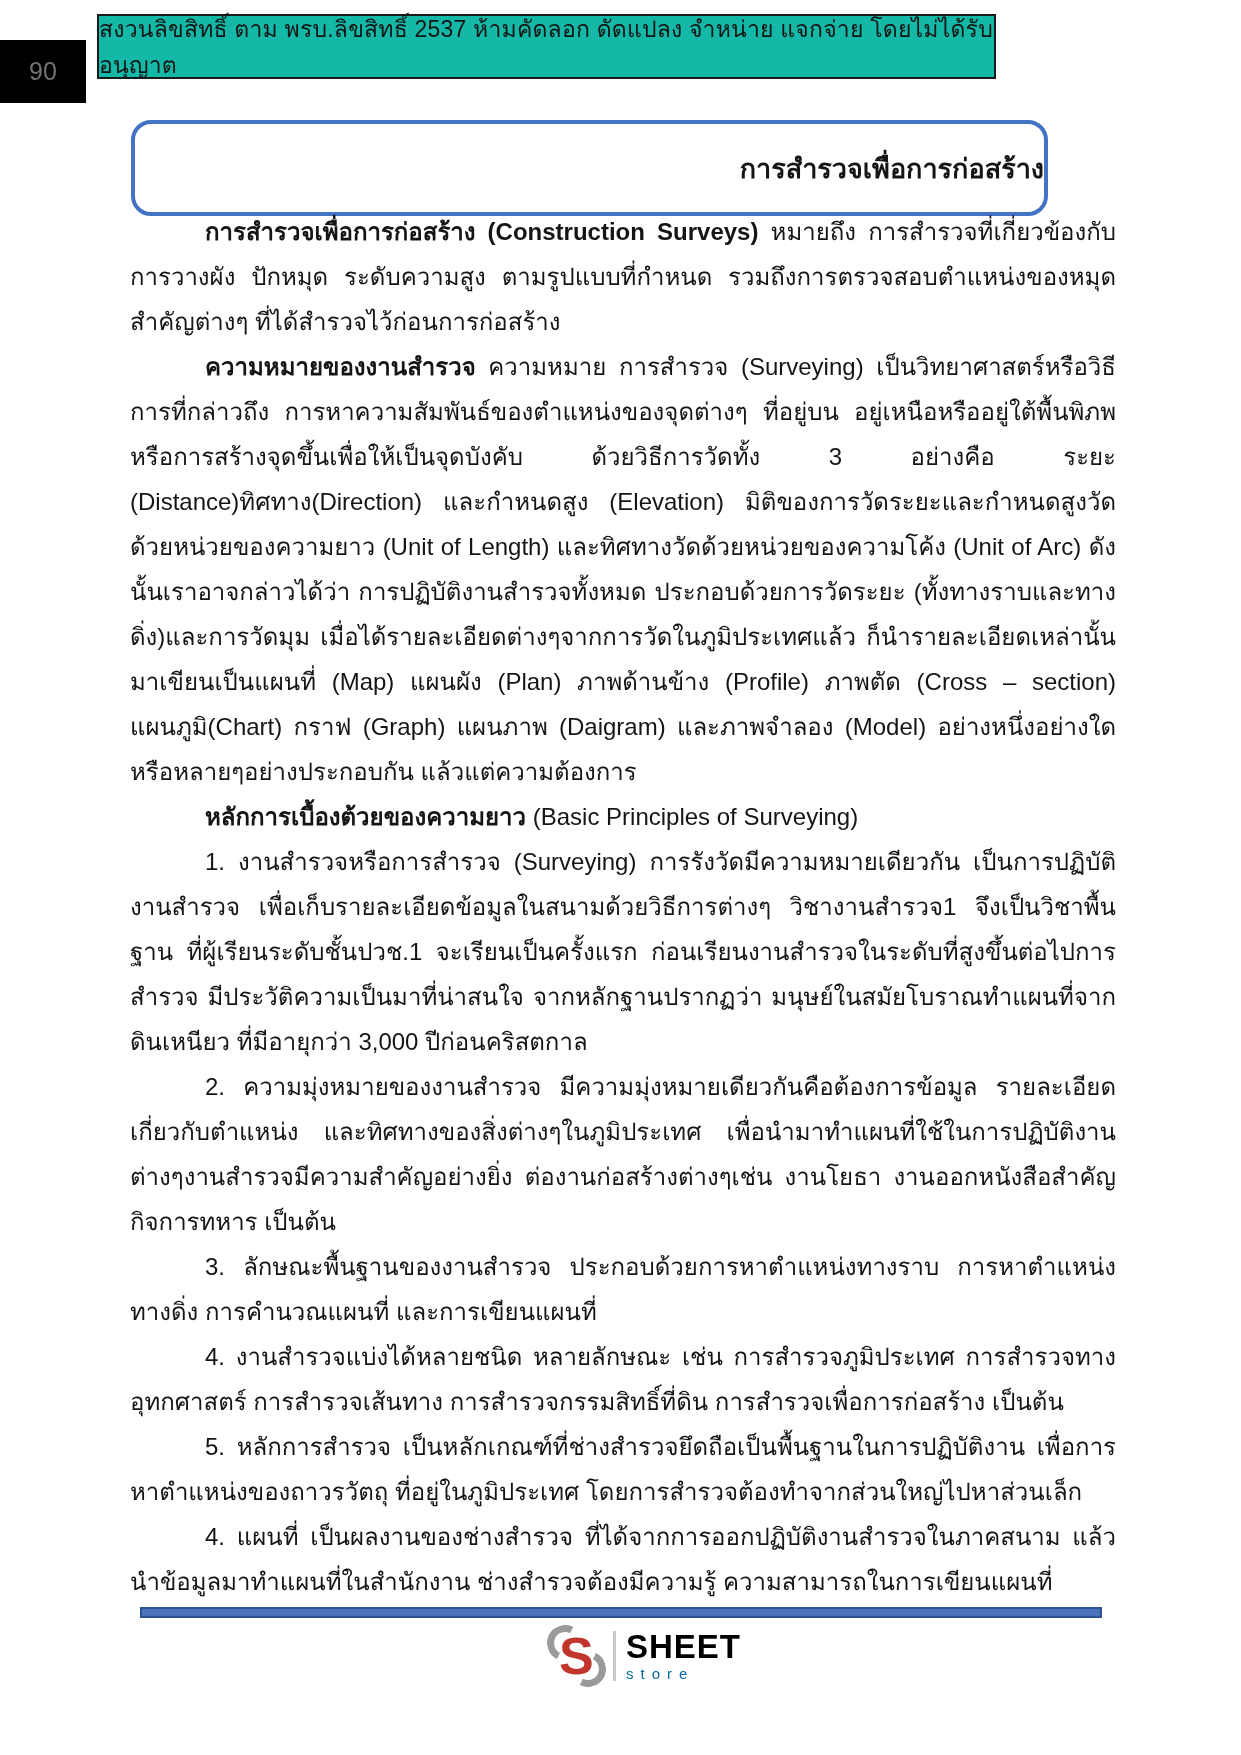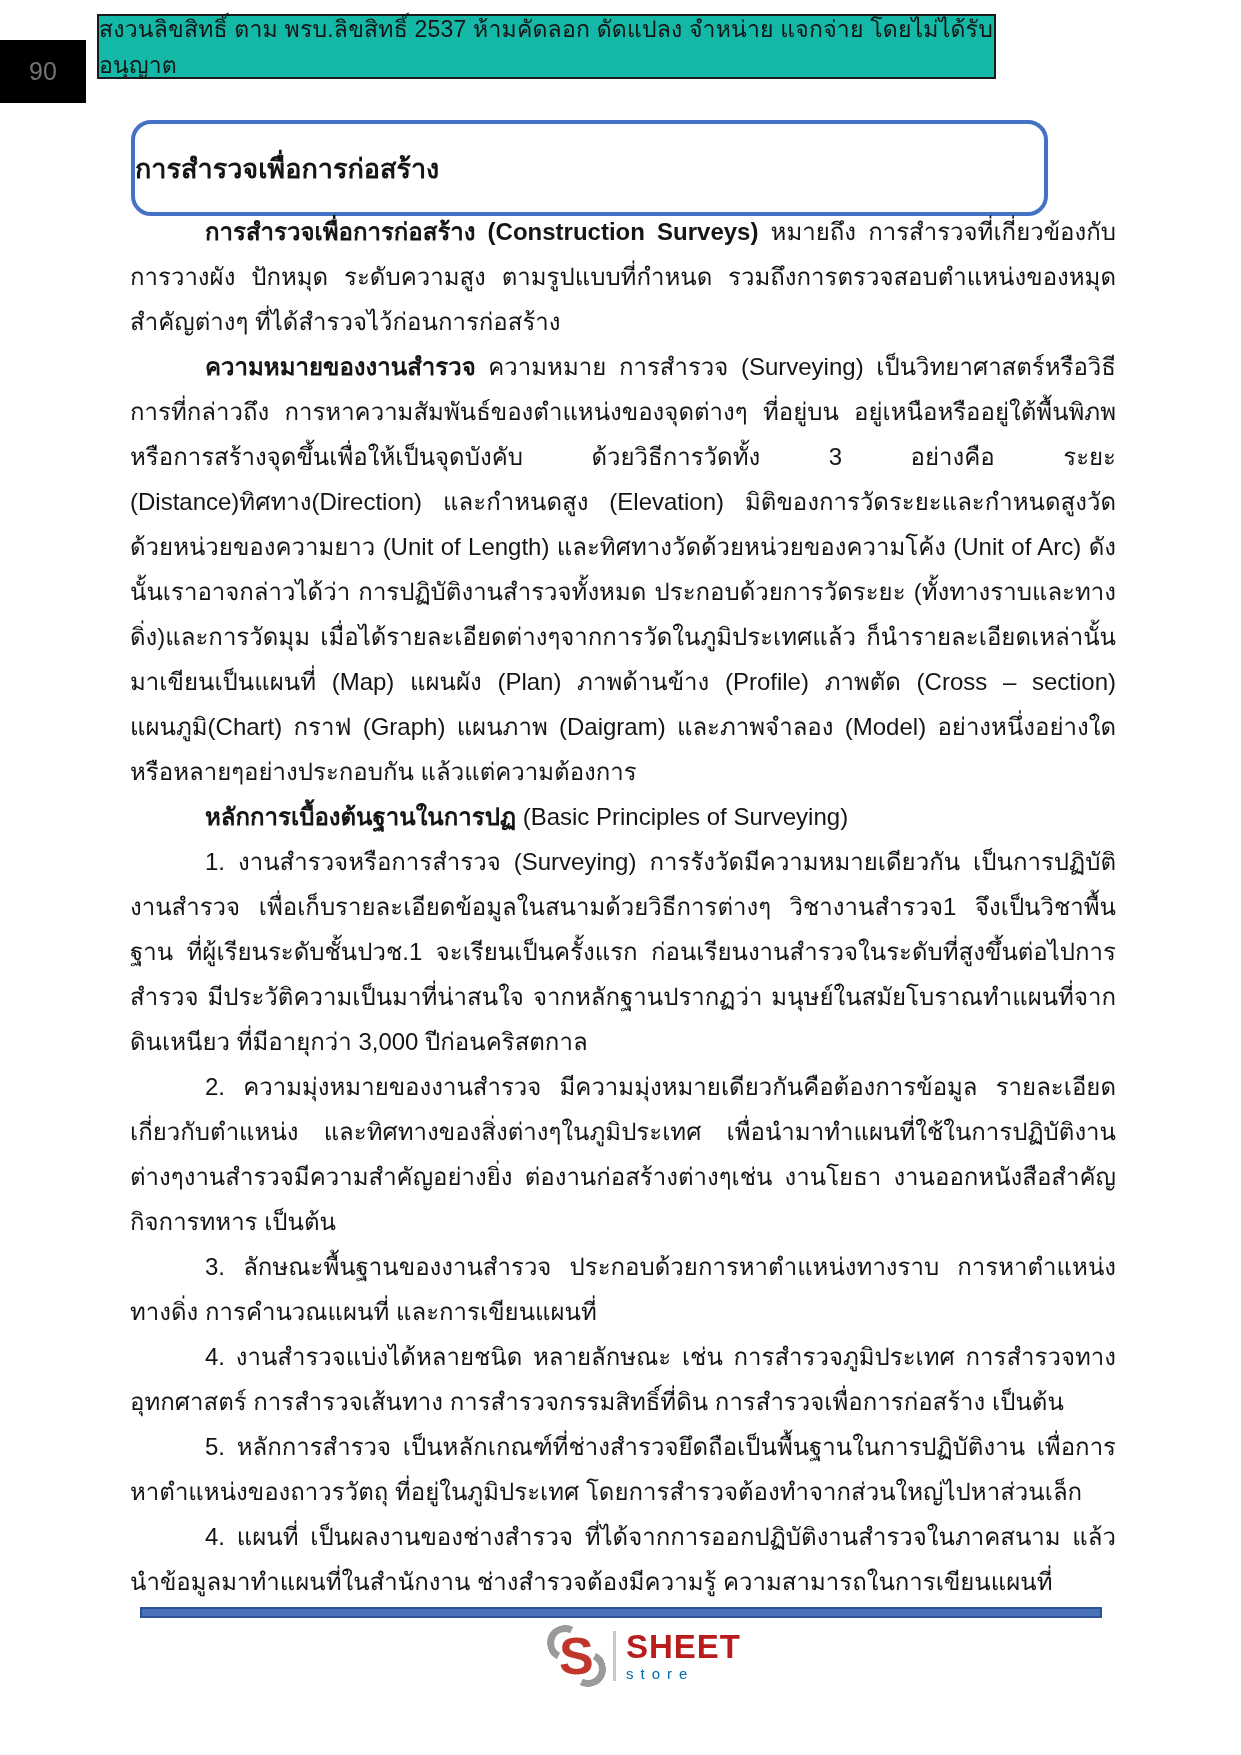--- a/index.html
+++ b/index.html
@@ -29,21 +29,21 @@
     letter-spacing: 0.2px;
     background: #14b8a6;
   }
 
   
   .title-box {
     position: absolute; left: 131px; top: 120px;
     width: 917px; height: 96px;
     border: 4px solid #4472c4;
     border-radius: 20px;
-    display: flex; align-items: center; justify-content: flex-start;
+    display: flex; align-items: center; justify-content: flex-end;
     background: #ffffff;
   }
   .title-box .title-text {
     font-size: 27px; font-weight: bold;
   }
 
   
   .doc-body {
     position: absolute; left: 130px; top: 209px;
     width: 986px; height: 1390px;
@@ -95,21 +95,21 @@
     color: #c0362c;
     font-family: "Liberation Sans", sans-serif;
   }
   .logo-divider {
     width: 3px; height: 50px;
     background: #c9c9c9;
     margin-right: 10px;
   }
   .logo-text-block { display: flex; flex-direction: column; justify-content: center; }
   .logo-name {
-    font-size: 33px; font-weight: bold; color: #b91c1c;
+    font-size: 33px; font-weight: bold; color: #000000;
     letter-spacing: 1px; line-height: 33px;
   }
   .logo-sub {
     font-size: 15px; color: #0369a1;
     letter-spacing: 7px; line-height: 18px; margin-top: 2px;
   }
 </style>
 </head>
 <body>
 
@@ -120,21 +120,21 @@
   <span>สงวนลิขสิทธิ์ ตาม พรบ.ลิขสิทธิ์ 2537 ห้ามคัดลอก ดัดแปลง จำหน่าย แจกจ่าย โดยไม่ได้รับอนุญาต</span>
 </div>
 
 <div class="title-box">
   <span class="title-text">การสำรวจเพื่อการก่อสร้าง</span>
 </div>
 
 <div class="doc-body">
   <p><span class="lead-bold">การสำรวจเพื่อการก่อสร้าง (Construction Surveys)</span><span> หมายถึง การสำรวจที่เกี่ยวข้องกับการวางผัง ปักหมุด ระดับความสูง ตามรูปแบบที่กำหนด รวมถึงการตรวจสอบตำแหน่งของหมุดสำคัญต่างๆ ที่ได้สำรวจไว้ก่อนการก่อสร้าง</span></p>
   <p><span class="lead-bold">ความหมายของงานสำรวจ</span><span>  ความหมาย การสำรวจ (Surveying) เป็นวิทยาศาสตร์หรือวิธีการที่กล่าวถึง การหาความสัมพันธ์ของตำแหน่งของจุดต่างๆ ที่อยู่บน อยู่เหนือหรืออยู่ใต้พื้นพิภพ หรือการสร้างจุดขึ้นเพื่อให้เป็นจุดบังคับ ด้วยวิธีการวัดทั้ง 3 อย่างคือ ระยะ (Distance)ทิศทาง(Direction) และกำหนดสูง (Elevation) มิติของการวัดระยะและกำหนดสูงวัดด้วยหน่วยของความยาว (Unit of Length) และทิศทางวัดด้วยหน่วยของความโค้ง (Unit of Arc) ดังนั้นเราอาจกล่าวได้ว่า การปฏิบัติงานสำรวจทั้งหมด ประกอบด้วยการวัดระยะ (ทั้งทางราบและทางดิ่ง)และการวัดมุม เมื่อได้รายละเอียดต่างๆจากการวัดในภูมิประเทศแล้ว ก็นำรายละเอียดเหล่านั้นมาเขียนเป็นแผนที่ (Map) แผนผัง (Plan) ภาพด้านข้าง (Profile) ภาพตัด (Cross – section) แผนภูมิ(Chart) กราฟ (Graph) แผนภาพ (Daigram) และภาพจำลอง (Model) อย่างหนึ่งอย่างใดหรือหลายๆอย่างประกอบกัน แล้วแต่ความต้องการ</span></p>
-  <p class="heading-line"><span class="lead-bold">หลักการเบื้องต้นฐานในการปฏ</span><span> (Basic Principles of Surveying)</span></p>
+  <p class="heading-line"><span class="lead-bold">หลักการเบื้องต้วยของความยาว</span><span> (Basic Principles of Surveying)</span></p>
   <p>1. งานสำรวจหรือการสำรวจ (Surveying) การรังวัดมีความหมายเดียวกัน เป็นการปฏิบัติงานสำรวจ เพื่อเก็บรายละเอียดข้อมูลในสนามด้วยวิธีการต่างๆ วิชางานสำรวจ1 จึงเป็นวิชาพื้นฐาน ที่ผู้เรียนระดับชั้นปวช.1 จะเรียนเป็นครั้งแรก ก่อนเรียนงานสำรวจในระดับที่สูงขึ้นต่อไปการสำรวจ มีประวัติความเป็นมาที่น่าสนใจ จากหลักฐานปรากฏว่า มนุษย์ในสมัยโบราณทำแผนที่จากดินเหนียว ที่มีอายุกว่า 3,000 ปีก่อนคริสตกาล</p>
   <p>2. ความมุ่งหมายของงานสำรวจ มีความมุ่งหมายเดียวกันคือต้องการข้อมูล รายละเอียดเกี่ยวกับตำแหน่ง และทิศทางของสิ่งต่างๆในภูมิประเทศ เพื่อนำมาทำแผนที่ใช้ในการปฏิบัติงานต่างๆงานสำรวจมีความสำคัญอย่างยิ่ง ต่องานก่อสร้างต่างๆเช่น งานโยธา งานออกหนังสือสำคัญกิจการทหาร เป็นต้น</p>
   <p>3. ลักษณะพื้นฐานของงานสำรวจ ประกอบด้วยการหาตำแหน่งทางราบ การหาตำแหน่งทางดิ่ง การคำนวณแผนที่ และการเขียนแผนที่</p>
   <p>4. งานสำรวจแบ่งได้หลายชนิด หลายลักษณะ เช่น การสำรวจภูมิประเทศ การสำรวจทางอุทกศาสตร์ การสำรวจเส้นทาง การสำรวจกรรมสิทธิ์ที่ดิน การสำรวจเพื่อการก่อสร้าง เป็นต้น</p>
   <p>5. หลักการสำรวจ เป็นหลักเกณฑ์ที่ช่างสำรวจยึดถือเป็นพื้นฐานในการปฏิบัติงาน เพื่อการหาตำแหน่งของถาวรวัตถุ ที่อยู่ในภูมิประเทศ โดยการสำรวจต้องทำจากส่วนใหญ่ไปหาส่วนเล็ก</p>
   <p>4. แผนที่ เป็นผลงานของช่างสำรวจ ที่ได้จากการออกปฏิบัติงานสำรวจในภาคสนาม แล้วนำข้อมูลมาทำแผนที่ในสำนักงาน ช่างสำรวจต้องมีความรู้ ความสามารถในการเขียนแผนที่</p>
 
 </div>
 
 <div class="footer-rule"></div>

